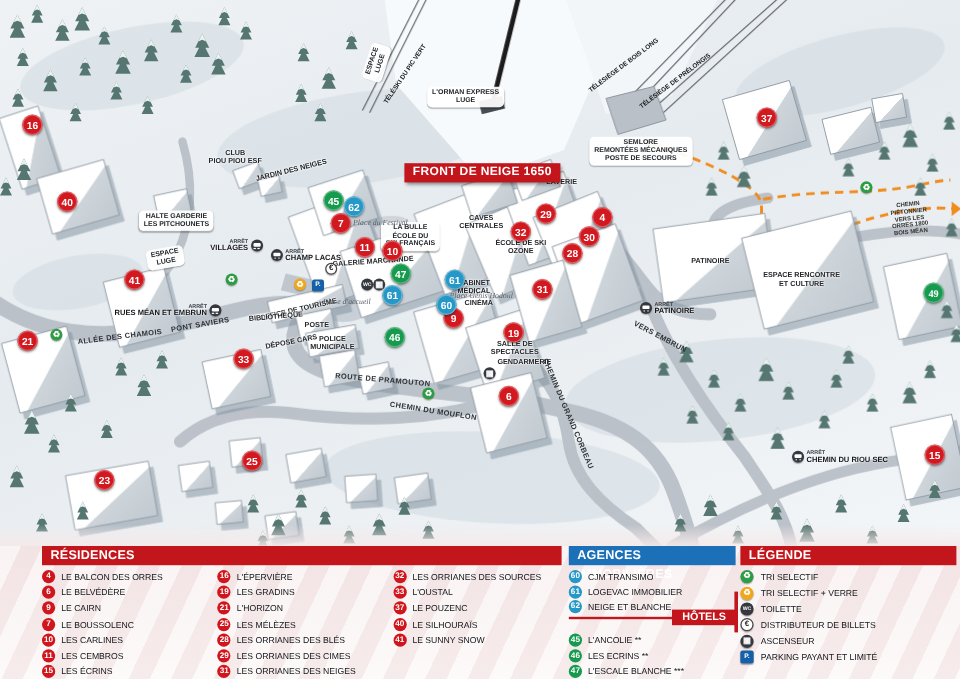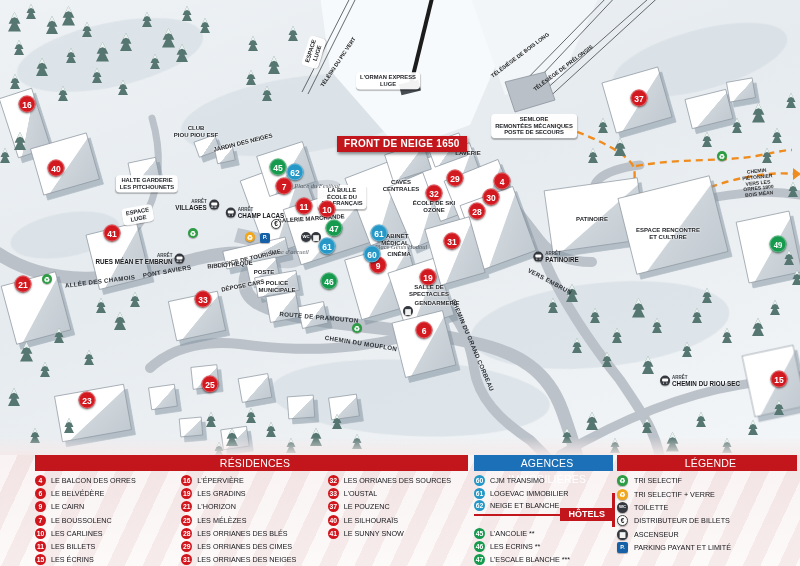--- a/index.html
+++ b/index.html
@@ -45,22 +45,22 @@
   .ic-wc{background:#35393f;} .ic-wc::before{content:"WC";font-size:4.3px;color:#fff;}
   .ic-euro{background:#fff;border:1px solid #444;box-sizing:border-box;} .ic-euro::before{content:"€";font-size:6.5px;color:#222;}
   .ic-elev{background:#35393f;} .ic-elev::before{content:"▦";font-size:7px;color:#fff;}
   .ic-parking{background:#1660a8;border-radius:2px;} .ic-parking::before{content:"P.";font-size:5.5px;color:#fff;}
   
   #panel{position:absolute;left:0;bottom:0;width:800px;height:111px;z-index:7;
     background:repeating-linear-gradient(115deg, rgba(255,255,255,.45) 0 16px, rgba(238,218,218,.35) 16px 32px),
                linear-gradient(#f5e9e9,#fbf5f5);}
   .sec{position:absolute;top:0;}
   .sec-res{left:35px;width:433px;} .sec-ag{left:474px;width:139px;} .sec-leg{left:617px;width:180px;}
-  .sec-header{height:16px;background:#c3161c;color:#fff;font-size:10.5px;font-weight:normal;line-height:16px;
-    padding-left:7px;letter-spacing:.2px;text-align:center;}
+  .sec-header{height:16px;background:#c3161c;color:#fff;font-size:10.5px;font-weight:bold;line-height:16px;
+    padding-left:7px;letter-spacing:.2px;}
   .sec-ag .sec-header{background:#1c70b7;}
   .res-list{columns:3;column-gap:6px;height:93px;margin-top:3px;}
   .row{display:flex;align-items:center;gap:5px;height:13.2px;break-inside:avoid;}
   .ag-list .row,.hot-list .row{height:12.8px;}
   .num{width:11px;height:11px;border-radius:50%;background:#d0151c;color:#fff;font-size:6.8px;font-weight:bold;
     display:flex;align-items:center;justify-content:center;flex:none;}
   .num-teal{background:#2598c7;} .num-green{background:#169a4e;}
   .lbl{font-size:7.2px;font-weight:normal;color:#14161a;white-space:nowrap;}
   .ag-list{margin-top:3px;} .hot-list{margin-top:1px;}
   .hotels-bar{position:relative;height:10px;margin-top:2px;border-top:2px solid #c3161c;}
@@ -518,21 +518,21 @@
             <span class="lbl">LE BOUSSOLENC</span>
           </div>
 
           <div class="row">
             <span class="num">10</span>
             <span class="lbl">LES CARLINES</span>
           </div>
 
           <div class="row">
             <span class="num">11</span>
-            <span class="lbl">LES BILLETS</span>
+            <span class="lbl">LES CEMBROS</span>
           </div>
 
           <div class="row">
             <span class="num">15</span>
             <span class="lbl">LES ÉCRINS</span>
           </div>
 
           <div class="row">
             <span class="num">16</span>
             <span class="lbl">L'ÉPERVIÈRE</span>

